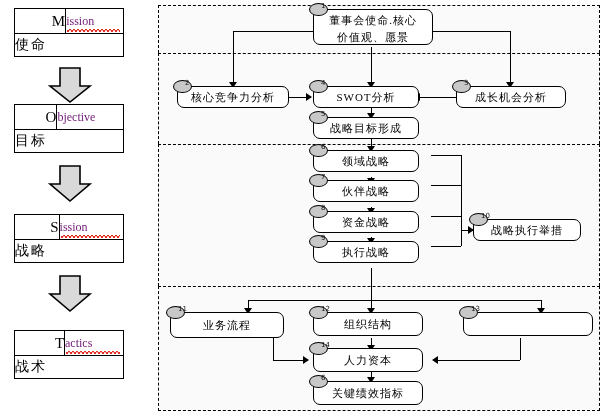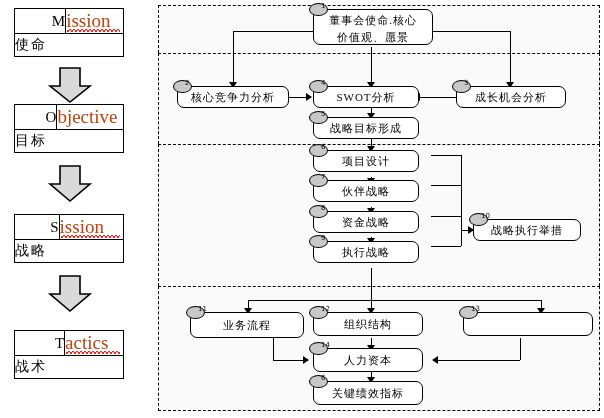--- a/index.html
+++ b/index.html
@@ -18,21 +18,21 @@
     table-layout:fixed;
   }
   .mot-table td{border:1px solid #000;padding:0;vertical-align:middle;}
   .mot-en-cap{
     font-family:"Liberation Serif","DejaVu Serif",serif;
     font-size:15px;color:#000;text-align:right;padding-right:1px;
     white-space:nowrap;
   }
   .mot-en-rest{
     font-family:"Liberation Serif","DejaVu Serif",serif;
-    font-size:19px;color:#c2410c;text-align:left;padding-left:1px;
+    font-size:12px;color:#701a75;text-align:left;padding-left:1px;
     white-space:nowrap;position:relative;
   }
   .sq-underline{
     position:absolute;left:1px;right:3px;bottom:1px;height:3px;
     background-image:
       radial-gradient(circle at 1px 2px, #e2231a 1px, transparent 1.2px),
       radial-gradient(circle at 3px 0.5px, #e2231a 1px, transparent 1.2px);
     background-size:4px 3px;
     opacity:.95;
   }
@@ -297,21 +297,21 @@
     <span class="badge">
       <span class="bn">5</span>
     </span>
     <span class="label">战略目标形成</span>
   </div>
 
   <div class="node one-line" style="left:313px;top:150px;width:106px;height:22px;">
     <span class="badge">
       <span class="bn">6</span>
     </span>
-    <span class="label">项目设计</span>
+    <span class="label">领域战略</span>
   </div>
 
   <div class="node one-line" style="left:313px;top:180px;width:106px;height:22px;">
     <span class="badge">
       <span class="bn">7</span>
     </span>
     <span class="label">伙伴战略</span>
   </div>
 
   <div class="node one-line" style="left:313px;top:211px;width:106px;height:22px;">
@@ -328,21 +328,21 @@
     <span class="label">执行战略</span>
   </div>
 
   <div class="node one-line" style="left:473px;top:219px;width:108px;height:22px;">
     <span class="badge">
       <span class="bn">10</span>
     </span>
     <span class="label">战略执行举措</span>
   </div>
 
-  <div class="node one-line" style="left:190px;top:312px;width:114px;height:26px;">
+  <div class="node one-line" style="left:170px;top:312px;width:114px;height:26px;">
     <span class="badge">
       <span class="bn">11</span>
     </span>
     <span class="label">业务流程</span>
   </div>
 
   <div class="node one-line" style="left:313px;top:312px;width:110px;height:24px;">
     <span class="badge">
       <span class="bn">12</span>
     </span>

